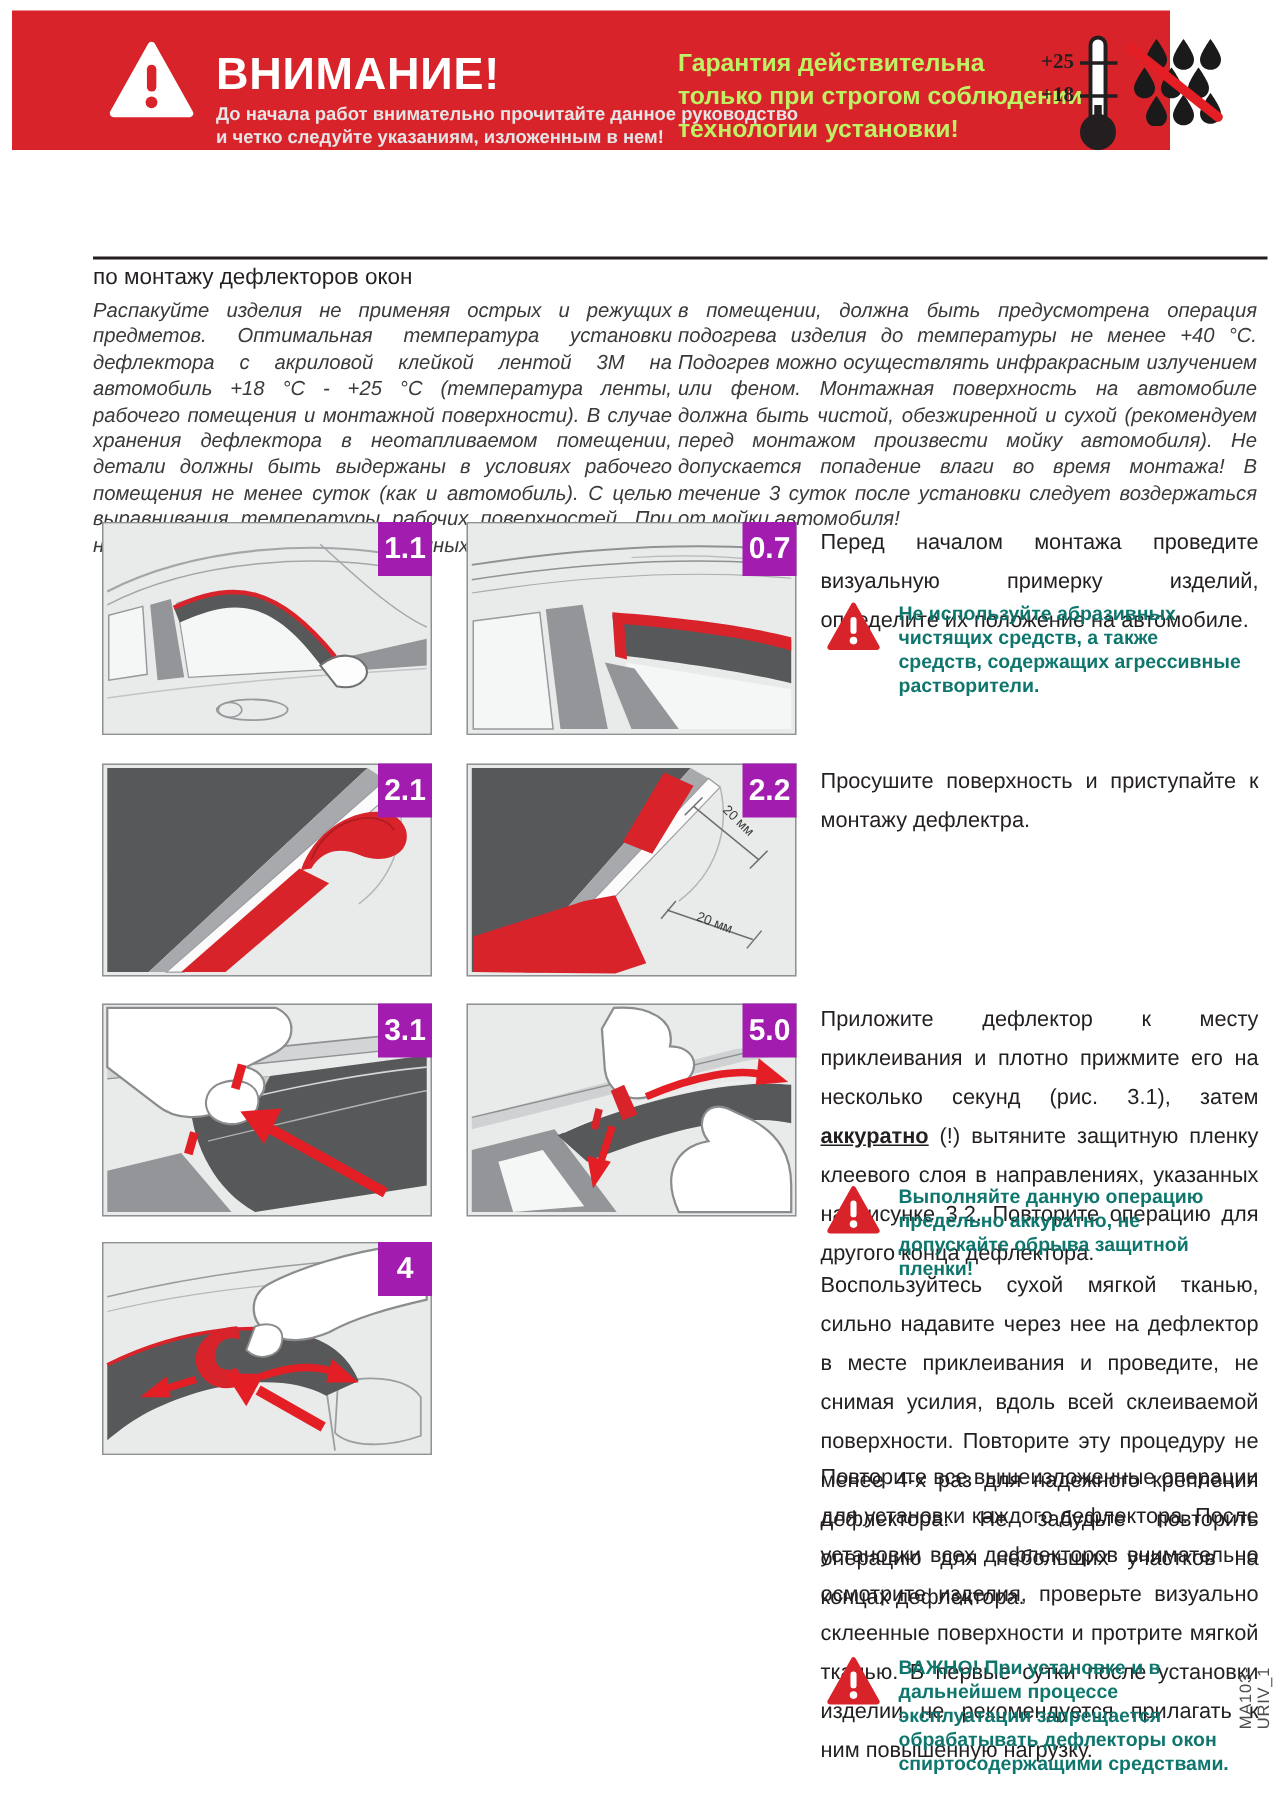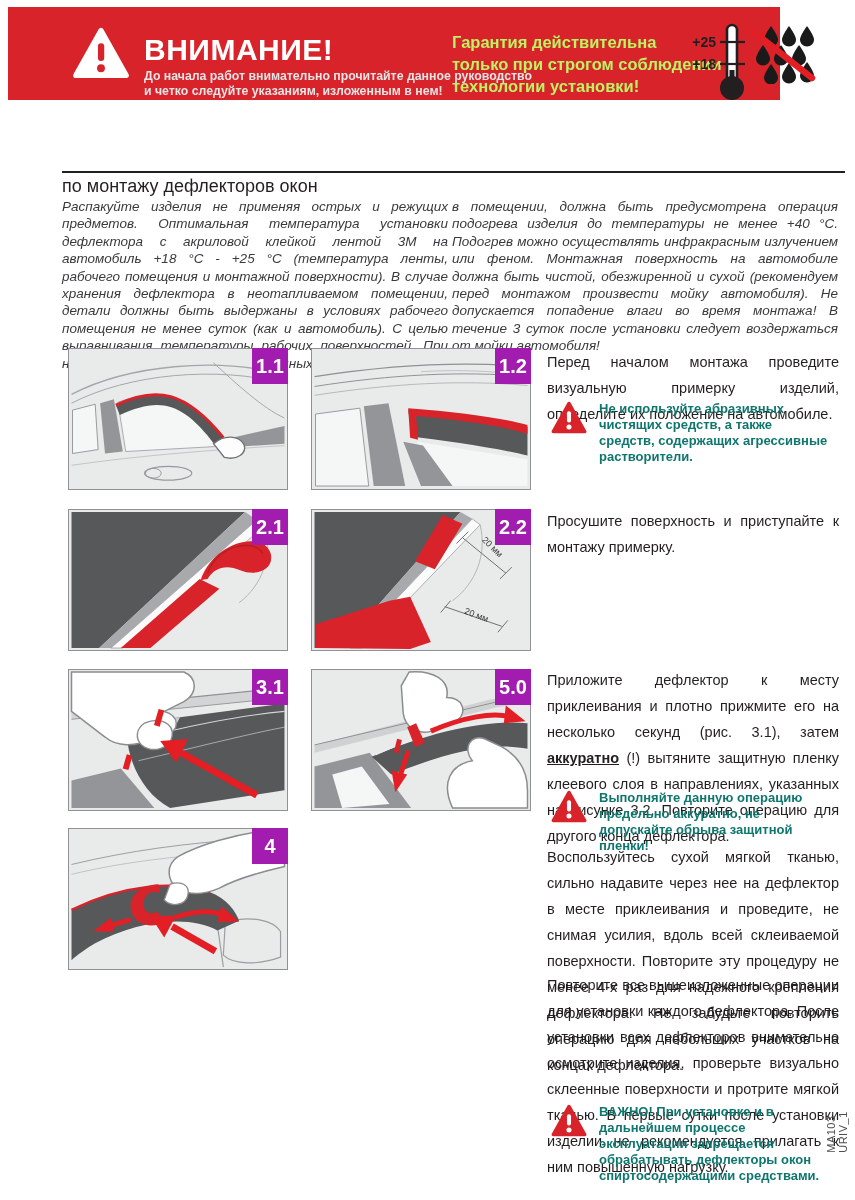--- a/index.html
+++ b/index.html
@@ -6,29 +6,29 @@
   .page{position:relative;width:855px;height:1200px;background:#fff;overflow:hidden;
         font-family:"Liberation Sans",sans-serif;color:#231f20;}
 
   
   .banner{position:absolute;left:8px;top:7px;width:772px;height:93px;background:#d8232a;}
   .banner-tri{position:absolute;left:64px;top:20px;}
   .banner-title{position:absolute;left:136px;top:26px;font-size:30px;font-weight:bold;color:#fff;letter-spacing:0.5px;}
   .banner-sub{position:absolute;left:136px;top:62px;font-size:12.3px;line-height:15px;color:#e5e5e5;font-weight:bold;}
   .banner-guar{position:absolute;left:444px;top:24px;font-size:16.5px;line-height:22px;color:#bef264;font-weight:bold;}
 
-  .thermo{position:absolute;left:686px;top:22px;width:64px;height:82px;}
+  .thermo{position:absolute;left:686px;top:22px;width:64px;height:82px;font-family:Liberation Serif, serif;}
   .thermo .lab{position:absolute;left:0;width:30px;text-align:right;font-size:14px;font-weight:bold;color:#231f20;}
   .thermo svg{position:absolute;left:32px;top:0;}
   .rain{position:absolute;left:752px;top:26px;}
 
   
   .page-title{position:absolute;left:62px;top:122px;font-size:39px;font-weight:bold;letter-spacing:-0.5px;}
   .title-rule{position:absolute;left:62px;top:171px;width:783px;height:2px;background:#231f20;}
-  .page-subtitle{position:absolute;left:62px;top:176px;font-size:18px;}
+  .page-subtitle{position:absolute;left:62px;top:176px;font-size:15px;}
 
   
   .intro{position:absolute;top:198px;width:386px;font-size:13.5px;line-height:17.4px;
          font-style:italic;text-align:justify;color:#3a3a3c;}
   .intro.left{left:62px;} .intro.right{left:452px;}
 
   
   .panel{position:absolute;width:220px;height:142px;border:1px solid #8f9194;box-sizing:border-box;background:#e9eaea;}
   .panel svg{position:absolute;left:0;top:0;width:100%;height:100%;}
   .badge{position:absolute;top:-1px;right:-1px;width:36px;height:36px;background:#a21caf;color:#fff;
@@ -135,21 +135,21 @@
       <path d="M2,38 C80,26 150,22 218,28" stroke="#8f9194" stroke-width="1" fill="none"></path>
       <path d="M110,23 C160,20 200,24 218,28" stroke="#b5b7b9" stroke-width="0.8" fill="none"></path>
       <path d="M2,47 C80,35 150,31 218,37" stroke="#a9abad" stroke-width="0.8" fill="none"></path>
       <polygon points="3,66 48,60 57,139 3,139" fill="#f5f6f6" stroke="#97999c" stroke-width="1"></polygon>
       <polygon points="52,58 77,55 94,139 62,139" fill="#939598"></polygon>
       <polygon points="106,94 218,112 218,139 120,139" fill="#f5f6f6"></polygon>
       <polygon points="92,94 112,98 142,139 110,139" fill="#939598"></polygon>
       <path d="M97,62 C150,66 192,72 218,79 L218,108 C185,100 135,93 101,89 Z" fill="#57585a"></path>
       <path d="M97,60 C150,64 192,70 218,77 L218,86 C192,78 150,72 105,68 L107,92 L99,90 Z" fill="#d8232a"></path>
     </svg>
-    <div class="badge">1.2</div>
+    <div class="badge">0.7</div>
   </div>
 
   <div class="panel" style="left:68px;top:509px;">
     <svg viewBox="0 0 220 142">
       <rect width="220" height="142" fill="#e9eaea"></rect>
       <polygon points="2,2 178,2 30,140 2,140" fill="#57585a"></polygon>
       <polygon points="178,2 190,10 42,140 30,140" fill="#a7a9ac"></polygon>
       <polygon points="190,10 198,16 54,140 42,140" fill="#fbfbfb" stroke="#9b9da0" stroke-width="0.8"></polygon>
       <path d="M198,16 C206,46 196,76 172,94" stroke="#b3b5b7" stroke-width="1" fill="none"></path>
       <polygon points="132,70 152,80 82,140 52,140" fill="#d8232a"></polygon>
@@ -251,21 +251,21 @@
       <svg viewBox="0 0 64 58" width="36" height="33">
         <path d="M32,4 L60,54 H4 Z" fill="#d8232a" stroke="#d8232a" stroke-width="6" stroke-linejoin="round"></path>
         <rect x="28.4" y="18" width="7.2" height="20" rx="3.5" fill="#ffffff"></rect>
         <circle cx="32" cy="46" r="4.5" fill="#ffffff"></circle>
       </svg>
     </span>
     <span class="wtext">Не используйте абразивных чистящих средств, а также средств, содержащих агрессивные растворители.</span>
   </div>
 
 
-  <p class="step" style="top:508px;margin:0;">Просушите поверхность и приступайте к монтажу примерку.</p>
+  <p class="step" style="top:508px;margin:0;">Просушите поверхность и приступайте к монтажу дефлектра.</p>
 
 
   <p class="step" style="top:667px;margin:0;"><span>Приложите дефлектор к месту приклеивания и плотно прижмите его на несколько секунд (рис. 3.1), затем </span><b class="u">аккуратно</b><span> (!) вытяните защитную пленку клеевого слоя в направлениях, указанных на рисунке 3.2. Повторите операцию для другого конца дефлектора.</span></p>
 
   <div class="warn" style="top:790px;">
     <span class="tri">
       <svg viewBox="0 0 64 58" width="36" height="33">
         <path d="M32,4 L60,54 H4 Z" fill="#d8232a" stroke="#d8232a" stroke-width="6" stroke-linejoin="round"></path>
         <rect x="28.4" y="18" width="7.2" height="20" rx="3.5" fill="#ffffff"></rect>
         <circle cx="32" cy="46" r="4.5" fill="#ffffff"></circle>

